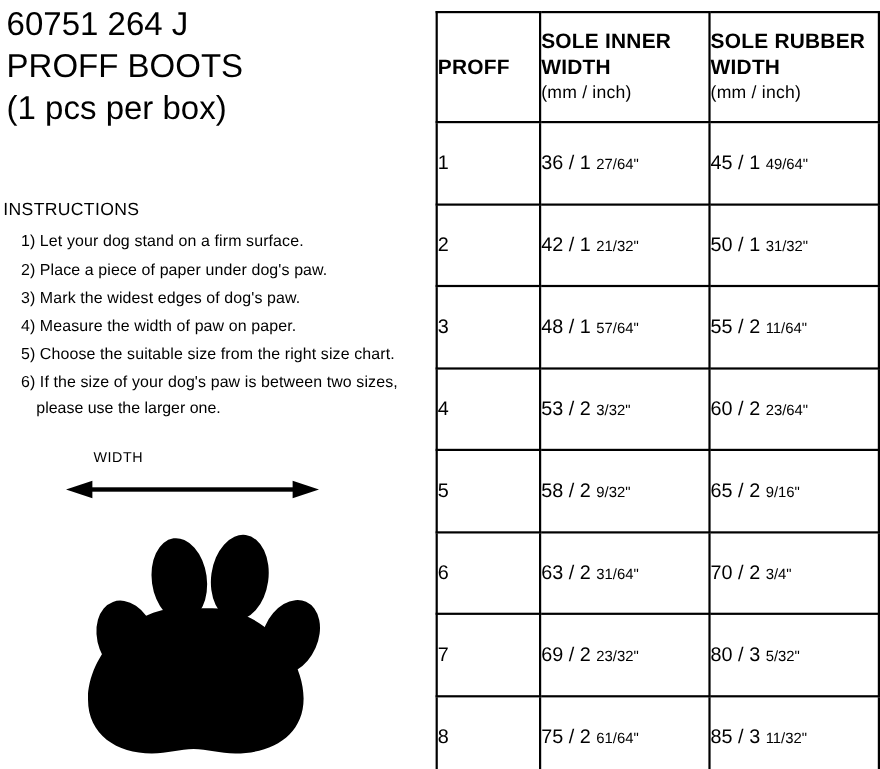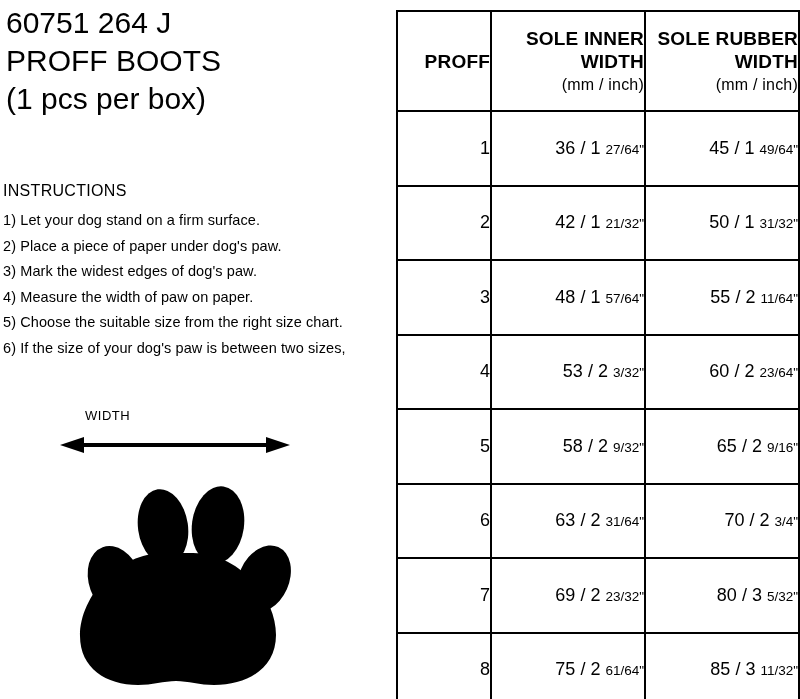--- a/index.html
+++ b/index.html
@@ -42,21 +42,21 @@
     position: absolute;
     left: 3px;
     top: 182px;
     font-size: 16px;
     font-weight: normal;
     letter-spacing: 0.3px;
   }
 
   #instructions-list {
     position: absolute;
-    left: 3px;
+    left: 19px;
     top: 208px;
     width: 390px;
   }
   .instr-item {
     font-size: 14.5px;
     line-height: 25.5px;
     letter-spacing: 0.1px;
     white-space: nowrap;
   }
   .instr-cont {
@@ -131,21 +131,21 @@
     top: 10px;
     width: 398px;
   }
   table#size-table {
     border-collapse: collapse;
     width: 396px;
     table-layout: fixed;
   }
   table#size-table td, table#size-table th {
     border: 2px solid #000;
-    text-align: right;
+    text-align: left;
     vertical-align: middle;
     padding: 0;
   }
   table#size-table thead th {
     height: 98px;
     font-size: 19px;
     font-weight: bold;
     line-height: 23px;
     letter-spacing: 0.2px;
   }
@@ -179,20 +179,21 @@
 
   <div id="instructions-heading">INSTRUCTIONS</div>
 
   <div id="instructions-list">
     <div class="instr-item">1) Let your dog stand on a firm surface.</div>
     <div class="instr-item">2) Place a piece of paper under dog's paw.</div>
     <div class="instr-item">3) Mark the widest edges of dog's paw.</div>
     <div class="instr-item">4) Measure the width of paw on paper.</div>
     <div class="instr-item">5) Choose the suitable size from the right size chart.</div>
     <div class="instr-item">6) If the size of your dog's paw is between two sizes,</div>
+    <div class="instr-cont">please use the larger one.</div>
   </div>
 
   <div id="width-label">WIDTH</div>
 
   <div id="width-figure">
     <div id="arrow-row">
       <div class="arrow-head" id="arrow-head-left"></div>
       <div class="arrow-line" id="arrow-line-main"></div>
       <div class="arrow-head" id="arrow-head-right"></div>
     </div>

